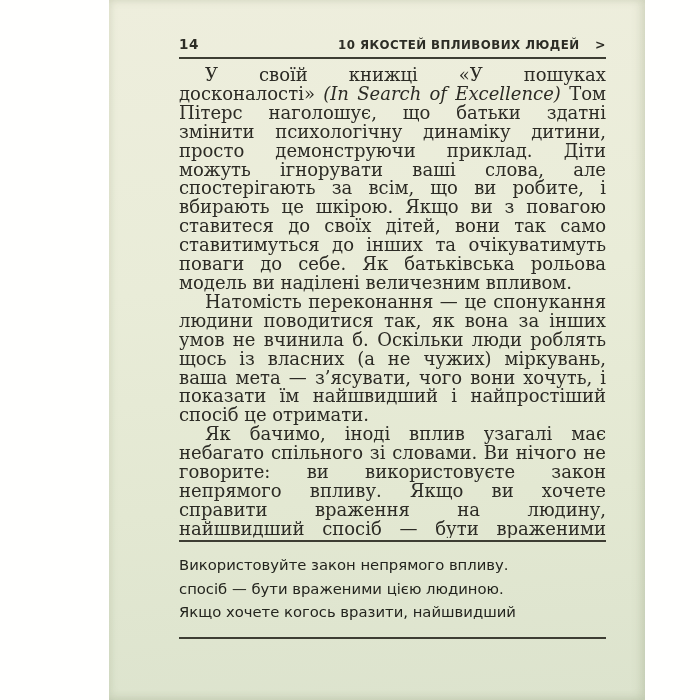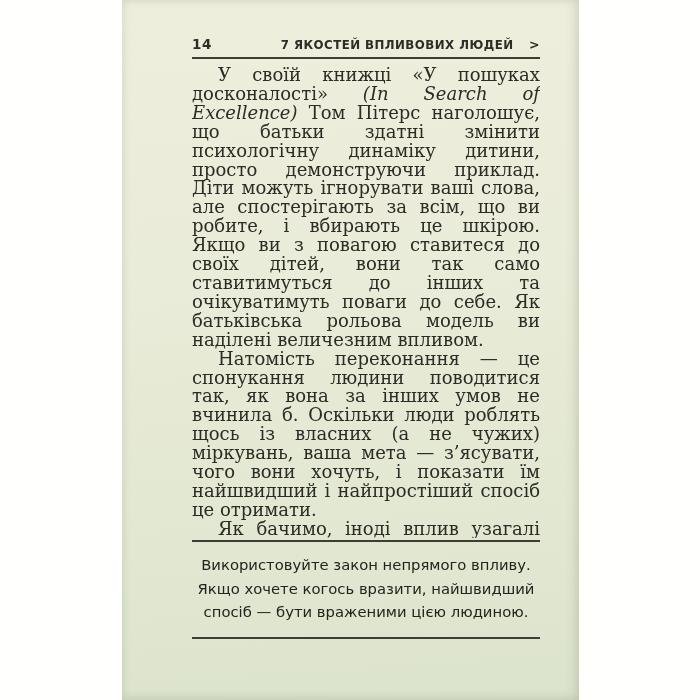--- a/index.html
+++ b/index.html
@@ -13,23 +13,23 @@
   }
   .photo-stage {
     position: relative;
     width: 700px;
     height: 700px;
     background: #fffffe;
   }
   
   .paper {
     position: absolute;
-    left: 122px;
+    left: 109px;
     top: 0;
-    width: 457px;
+    width: 536px;
     height: 700px;
     background: linear-gradient(176deg, #eeeedd 0%, #e9ecd8 40%, #e3e8d2 70%, #dce3cd 100%);
     box-shadow:
       inset -5px 0 10px rgba(110, 122, 90, 0.16),
       inset 3px 0 7px rgba(110, 122, 90, 0.07),
       inset 0 -4px 8px rgba(110, 122, 90, 0.06);
   }
   
   .page-header {
     position: absolute;
@@ -86,44 +86,43 @@
     position: absolute;
     top: 540px;
     left: 70px;
     right: 39px;
     border-top: 2px solid #3d3d33;
     border-bottom: 2px solid #3d3d33;
     padding: 11px 0 13px;
     font-family: "DejaVu Sans", sans-serif;
     font-size: 14.8px;
     line-height: 23.5px;
-    text-align: center;
     color: #23241e;
   }
 </style>
 </head>
 <body>
 
 <div class="photo-stage">
   <div class="paper">
 
     <header class="page-header">
       <span class="page-number">14</span>
       <span class="running-title-wrap">
-        <span>7 ЯКОСТЕЙ ВПЛИВОВИХ ЛЮДЕЙ</span>
+        <span>10 ЯКОСТЕЙ ВПЛИВОВИХ ЛЮДЕЙ</span>
         <span class="chevron">&gt;</span>
       </span>
     </header>
 
     <main class="body-text">
       <p><span>У своїй книжці «У пошуках досконалості» </span><em>(In Search of Excellence)</em><span> Том Пітерс наголошує, що батьки здатні змінити психологічну динаміку дитини, просто демонструючи приклад. Діти можуть ігнорувати ваші слова, але спостерігають за всім, що ви робите, і вбирають це шкірою. Якщо ви з повагою ставитеся до своїх дітей, вони так само ставитимуться до інших та очікуватимуть поваги до себе. Як батьківська рольова модель ви наділені величезним впливом.</span></p>
       <p>Натомість переконання — це спонукання людини поводитися так, як вона за інших умов не вчинила б. Оскільки люди роблять щось із власних (а не чужих) міркувань, ваша мета — з’ясувати, чого вони хочуть, і показати їм найшвидший і найпростіший спосіб це отримати.</p>
       <p>Як бачимо, іноді вплив узагалі має небагато спільного зі словами. Ви нічого не говорите: ви використовуєте закон непрямого впливу. Якщо ви хочете справити враження на людину, найшвидший спосіб — бути враженими цією людиною. Якщо хочете комусь сподобатися, найшвидший спосіб — уподобати цю людину. Що дужче ви можете бути враженими якоюсь людиною та вважати її цінною і важливою, то більше вона почне сприймати вас як цікаву й харизматичну особистість.</p>
     </main>
 
     <aside class="pull-quote">
       <div>Використовуйте закон непрямого впливу.</div>
+      <div>спосіб — бути враженими цією людиною.</div>
       <div>Якщо хочете когось вразити, найшвидший</div>
-      <div>спосіб — бути враженими цією людиною.</div>
     </aside>
 
   </div>
 </div>
 
 </body></html>

